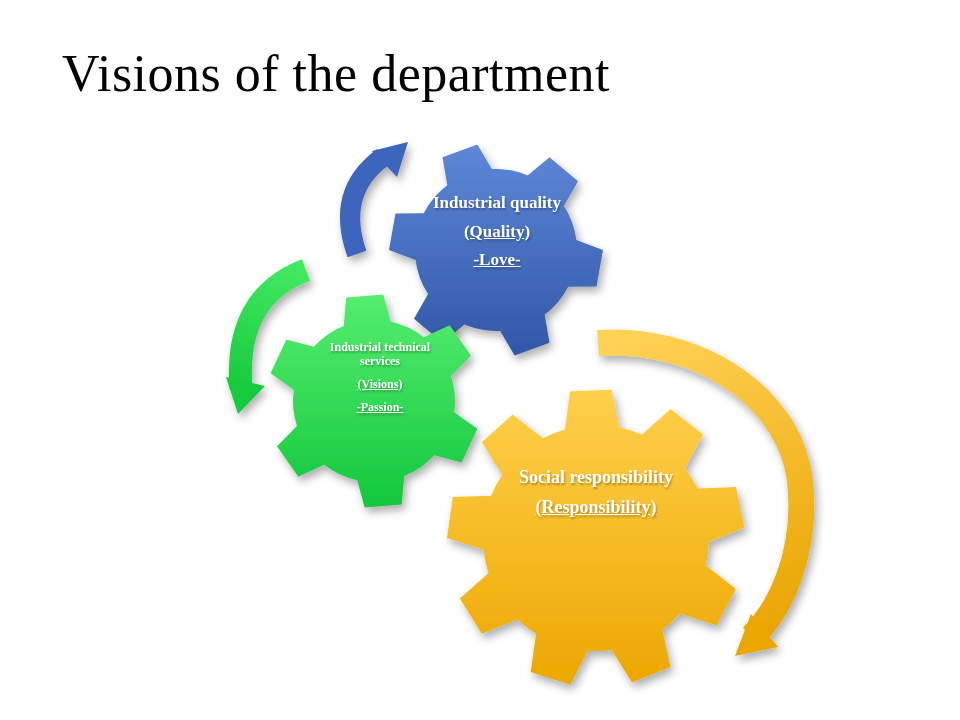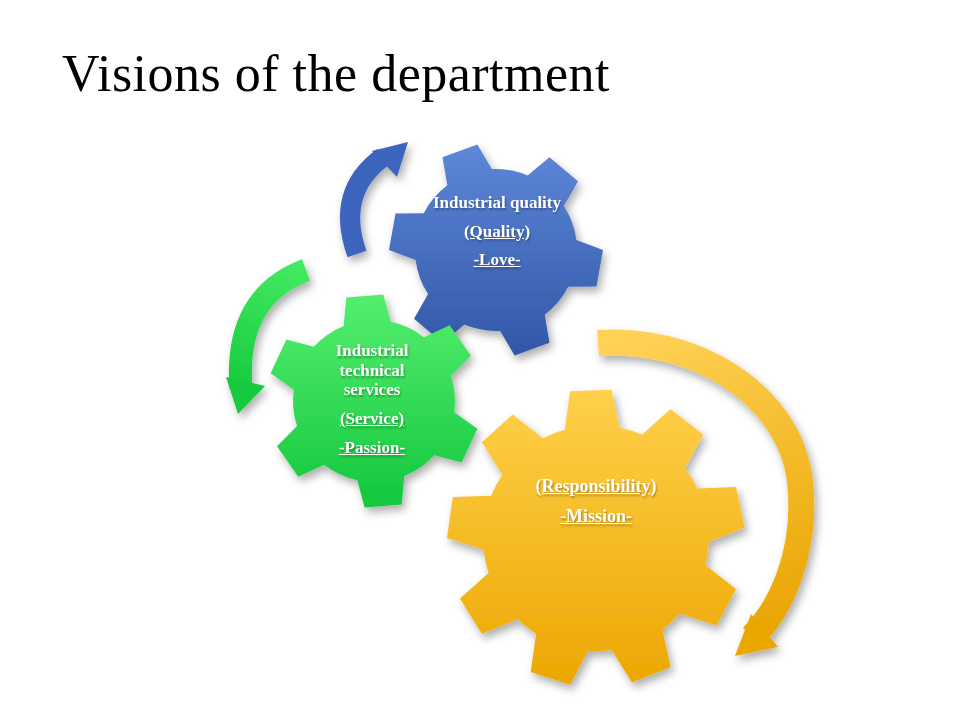--- a/index.html
+++ b/index.html
@@ -15,21 +15,21 @@
     letter-spacing:0.5px; white-space:nowrap;
   }
   svg.diagram { position:absolute; left:0; top:0; }
   .gear-label {
     position:absolute; transform:translateX(-50%);
     text-align:center; color:#ffffff; font-weight:bold;
     line-height:1.16;
     text-shadow:1px 2px 2px rgba(0,0,0,0.30);
   }
   #label-education { left:497px; top:193px; width:134px; font-size:17px; }
-  #label-services  { left:372px; top:341px; width:126px; font-size:17px; }
+  #label-services  { left:380px; top:341px; width:126px; font-size:12px; }
   #label-social    { left:596px; top:467px; width:178px; font-size:18px; }
   .gear-sub, .gear-motto { margin-top:9px;text-decoration:underline; }
 </style>
 </head>
 <body>
 
 <div class="slide">
 
   <h1 class="title">Visions of the department</h1>
 
@@ -83,22 +83,22 @@
   </svg>
 
   <div class="gear-label" id="label-education">
     <div class="gear-name">Industrial quality</div>
     <div class="gear-sub">(Quality)</div>
     <div class="gear-motto">-Love-</div>
   </div>
 
   <div class="gear-label" id="label-services">
     <div class="gear-name">Industrial technical services</div>
-    <div class="gear-sub">(Service)</div>
+    <div class="gear-sub">(Visions)</div>
     <div class="gear-motto">-Passion-</div>
   </div>
 
   <div class="gear-label" id="label-social">
+    <div class="gear-name">Social responsibility</div>
     <div class="gear-sub">(Responsibility)</div>
-    <div class="gear-motto">-Mission-</div>
   </div>
 
 </div>
 
 </body></html>

